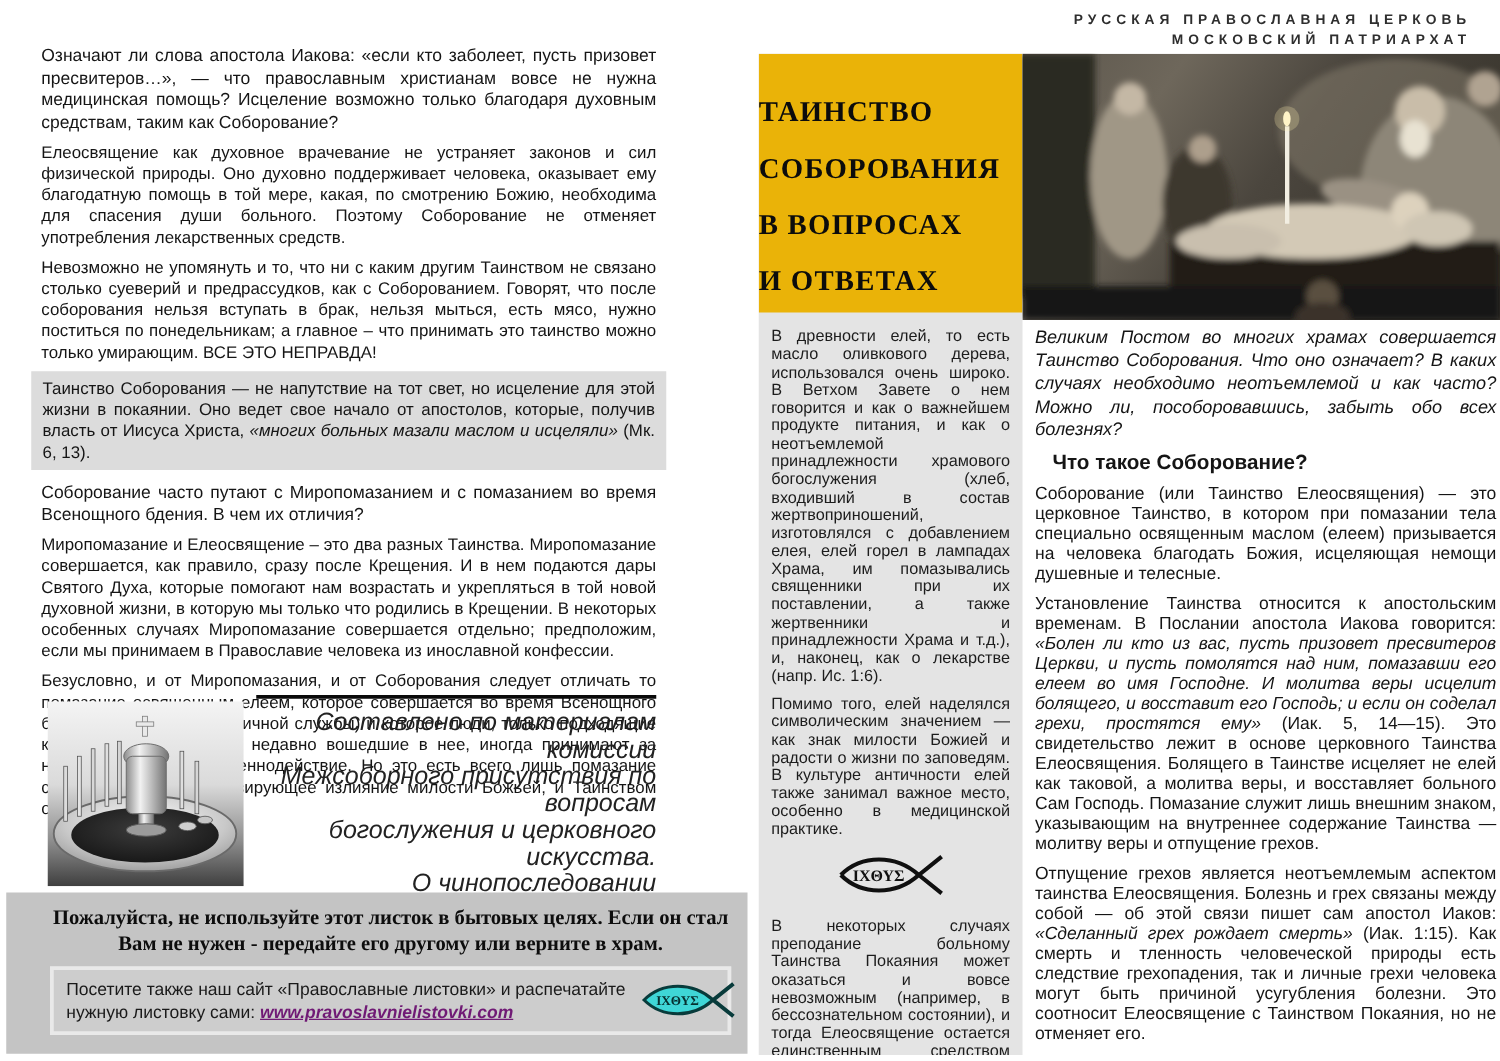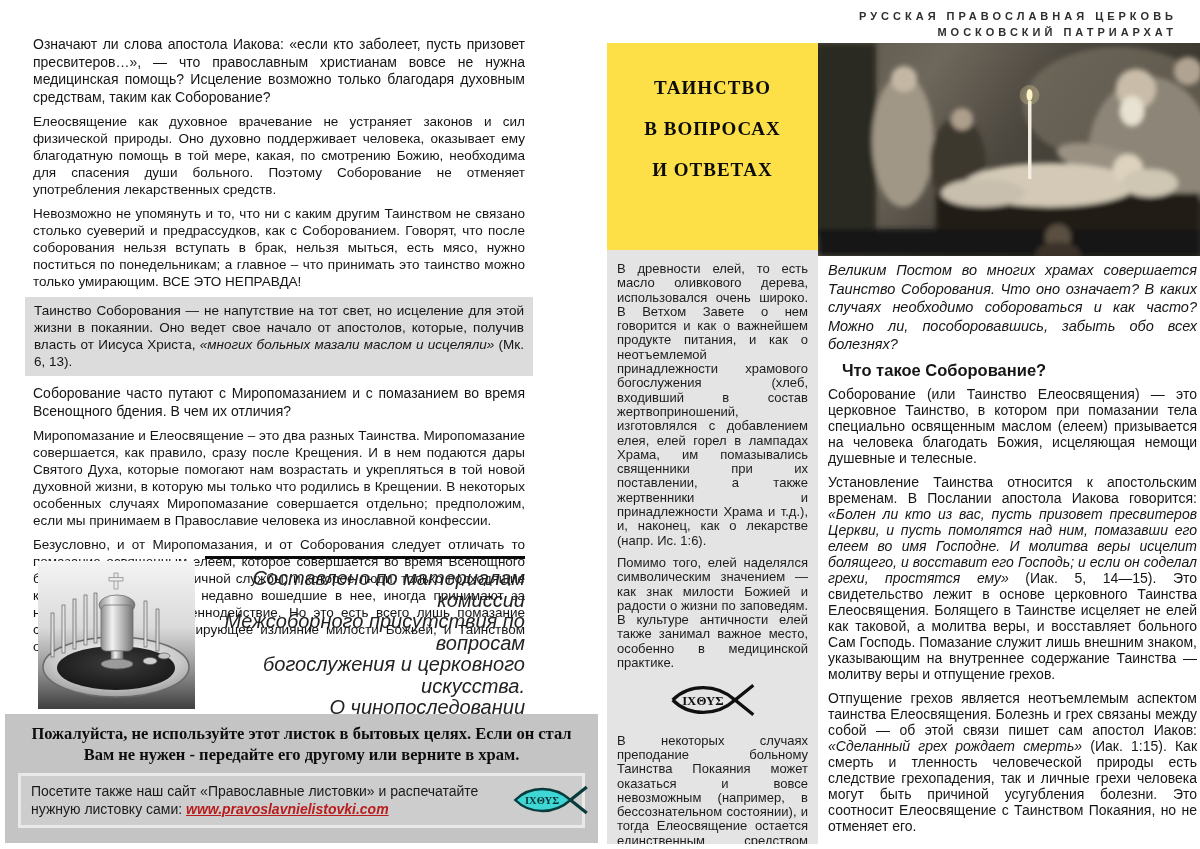--- a/index.html
+++ b/index.html
@@ -28,42 +28,42 @@
   .b{font-weight:normal;}
   .credits{
     position:absolute;left:205px;top:556px;width:320px;
     border-top:3px solid #0a0a0a;padding-top:9px;
     text-align:right;font-style:italic;font-size:20px;line-height:21.5px;color:#222;
   }
   .unction-img{position:absolute;left:38px;top:561px;width:157px;height:148px;}
   
   .footer-bar{
     position:absolute;left:5px;top:714px;width:593px;height:129px;
-    background:#c4c4c4;box-sizing:border-box;padding-top:9px;
+    background:#c4c4c4;box-sizing:border-box;padding-top:9px;padding-left:22px;
   }
   .footer-notice{
     font-family:"Liberation Serif",serif;font-weight:bold;font-size:16.5px;line-height:21px;
     text-align:center;color:#0d0d0d;
   }
   .site-box{
     position:relative;margin:8px 13px 0 13px;border:3px solid #e9e9e9;
     background:#cdcdcd;padding:6px 80px 7px 10px;
     font-size:14px;line-height:18px;color:#1a1a1a;min-height:36px;box-sizing:border-box;
   }
-  .site-url{font-weight:bold;font-style:italic;text-decoration:underline;color:#b91c1c;}
+  .site-url{font-weight:bold;font-style:italic;text-decoration:underline;color:#701a75;}
   .site-fish{position:absolute;right:-8px;top:4px;}
   
   .center-col{
     position:absolute;left:607px;top:43px;width:211px;height:801px;
     background:#e4e4e4;overflow:hidden;box-sizing:border-box;
   }
   .title-box{
-    background:#fde047;height:207px;box-sizing:border-box;padding-top:34px;
-    text-align:center;font-family:"Liberation Serif",serif;font-weight:bold;
-    font-size:19px;letter-spacing:1px;color:#0c0c0c;
+    background:#eab308;height:207px;box-sizing:border-box;padding-top:34px;
+    font-family:"Liberation Serif",serif;font-weight:bold;
+    font-size:23px;letter-spacing:1px;color:#0c0c0c;
   }
   .title-box div{margin-bottom:19px;}
   .center-text{
     padding:12px 10px 0 10px;font-size:13px;line-height:14.3px;text-align:justify;color:#1c1c1c;
   }
   .center-text p{margin:0 0 8px 0;}
   .center-fish{text-align:center;margin:6px 0 8px 0;}
   
   .painting{position:absolute;left:818px;top:43px;width:382px;height:213px;}
   .right-col{
@@ -165,20 +165,21 @@
         <path d="M72 24 L92 8 M72 24 L92 40" fill="none" stroke="#083b3b" stroke-width="4"></path>
         <text x="37" y="29" text-anchor="middle" font-size="13" fill="#06302f">ΙΧΘΥΣ</text>
       </svg>
     </span>
   </div>
 </div>
 
 <div class="center-col">
   <div class="title-box">
     <div>ТАИНСТВО</div>
+    <div>СОБОРОВАНИЯ</div>
     <div>В ВОПРОСАХ</div>
     <div>И ОТВЕТАХ</div>
   </div>
   <div class="center-text">
     <p>В древности елей, то есть масло оливкового дерева, использовался очень широко. В Ветхом Завете о нем говорится и как о важнейшем продукте питания, и как о неотъемлемой принадлежности храмового богослужения (хлеб, входивший в состав жертвоприношений, изготовлялся с добавлением елея, елей горел в лампадах Храма, им помазывались священники при их поставлении, а также жертвенники и принадлежности Храма и т.д.), и, наконец, как о лекарстве (напр. Ис. 1:6).</p>
     <p>Помимо того, елей наделялся символическим значением — как знак милости Божией и радости о жизни по заповедям. В культуре античности елей также занимал важное место, особенно в медицинской практике.</p>
     <div class="center-fish">
       <svg width="92" height="44" viewBox="0 0 96 48">
         <path d="M4 24 C22 6 52 6 72 24 L92 8 M4 24 C22 42 52 42 72 24 L92 40" fill="none" stroke="#101010" stroke-width="3.6"></path>
         <text x="37" y="29" text-anchor="middle" font-size="14" fill="#101010">ΙΧΘΥΣ</text>
@@ -223,18 +224,18 @@
       <circle cx="240" cy="194" r="13" fill="#5a4f41"></circle>
       <ellipse cx="240" cy="210" rx="22" ry="11" fill="#3a332a"></ellipse>
     </g>
     <rect x="210" y="58" width="3.5" height="78" fill="#f2eee2"></rect>
     <ellipse cx="211.5" cy="52" rx="3" ry="6" fill="#fff6cf"></ellipse>
     <circle cx="211.5" cy="52" r="10" fill="#ffefb0" opacity="0.25"></circle>
   </svg>
 </div>
 
 <div class="right-col">
-  <p class="intro">Великим Постом во многих храмах совершается Таинство Соборования. Что оно означает? В каких случаях необходимо собороваться и как часто? Можно ли, пособоровавшись, забыть обо всех болезнях?</p>
+  <p class="intro">Великим Постом во многих храмах совершается Таинство Соборования. Что оно означает? В каких случаях необходимо неотъемлемой и как часто? Можно ли, пособоровавшись, забыть обо всех болезнях?</p>
   <div class="sect-head">Что такое Соборование?</div>
   <p>Соборование (или Таинство Елеосвящения) — это церковное Таинство, в котором при помазании тела специально освященным маслом (елеем) призывается на человека благодать Божия, исцеляющая немощи душевные и телесные.</p>
   <p><span>Установление Таинства относится к апостольским временам. В Послании апостола Иакова говорится: </span><span class="bi">«Болен ли кто из вас, пусть призовет пресвитеров Церкви, и пусть помолятся над ним, помазавши его елеем во имя Господне. И молитва веры исцелит болящего, и восставит его Господь; и если он соделал грехи, простятся ему»</span><span> (Иак. 5, 14—15). Это свидетельство лежит в основе церковного Таинства Елеосвящения. Болящего в Таинстве исцеляет не елей как таковой, а молитва веры, и восставляет больного Сам Господь. Помазание служит лишь внешним знаком, указывающим на внутреннее содержание Таинства — молитву веры и отпущение грехов.</span></p>
   <p><span class="b">Отпущение грехов</span><span> является неотъемлемым аспектом таинства Елеосвящения. Болезнь и грех связаны между собой — об этой связи пишет сам апостол Иаков: </span><span class="bi">«Сделанный грех рождает смерть»</span><span> (Иак. 1:15). Как смерть и тленность человеческой природы есть следствие грехопадения, так и личные грехи человека могут быть причиной усугубления болезни. Это соотносит Елеосвящение с Таинством Покаяния, но </span><span class="b">не отменяет его</span><span>.</span></p>
 </div>
 
 </body></html>

